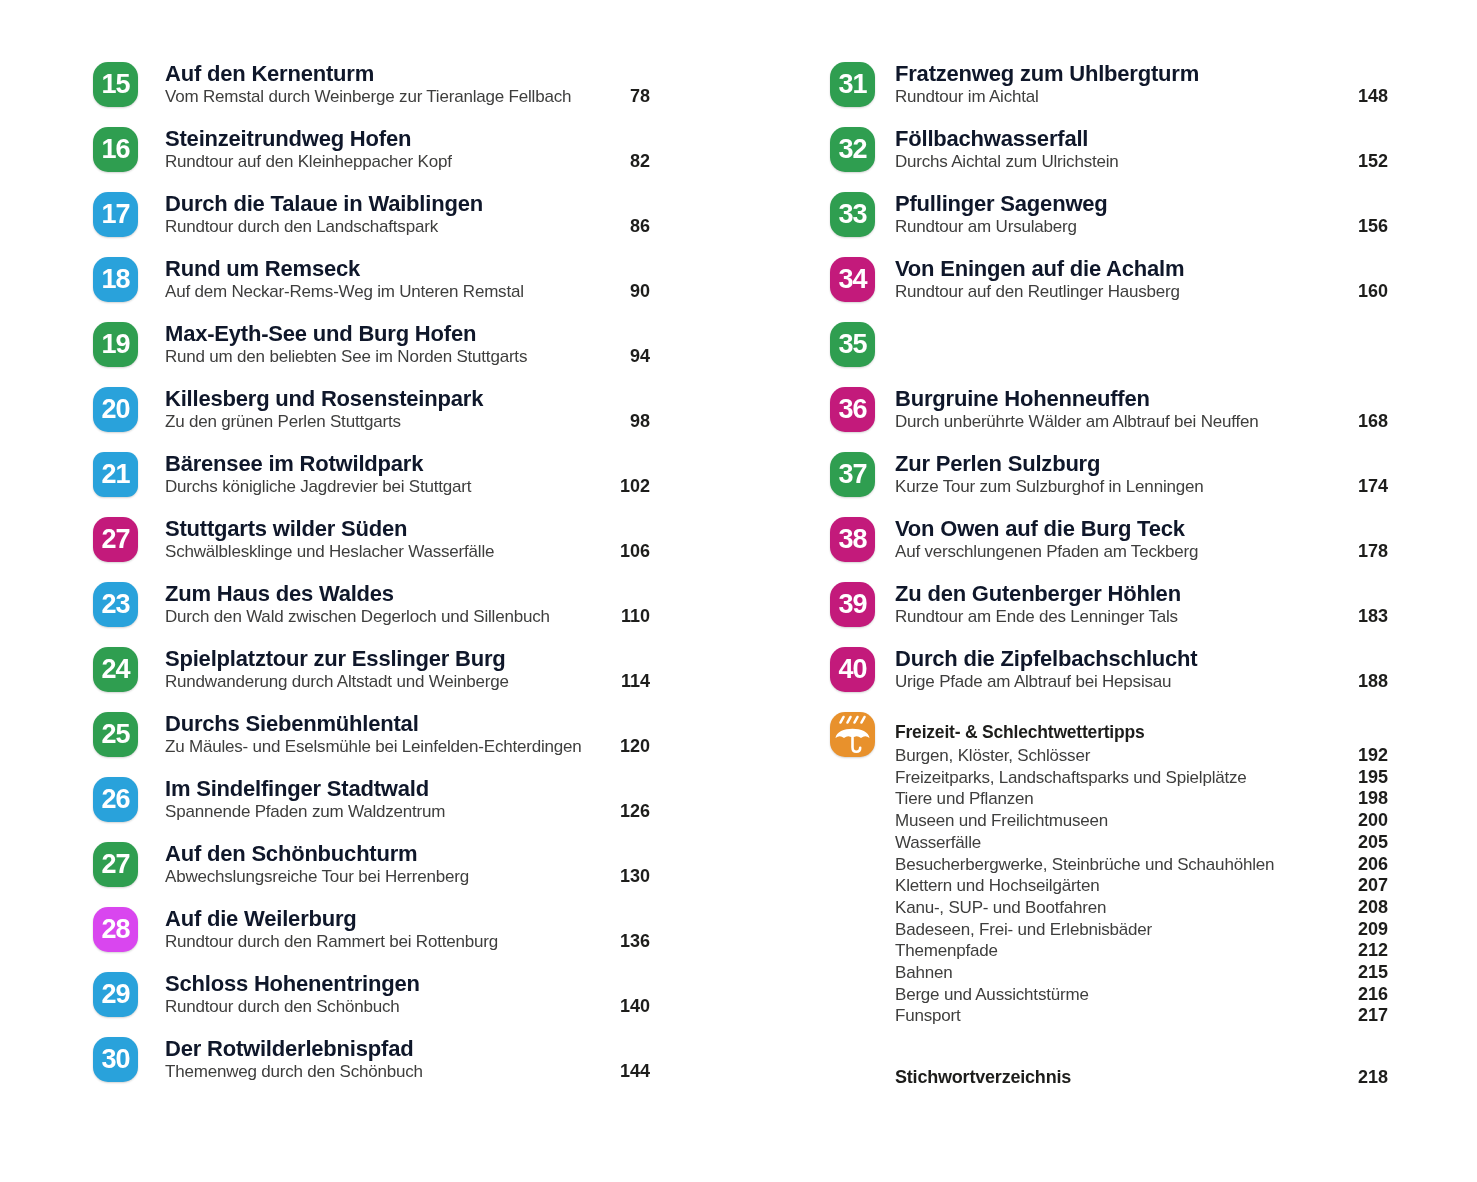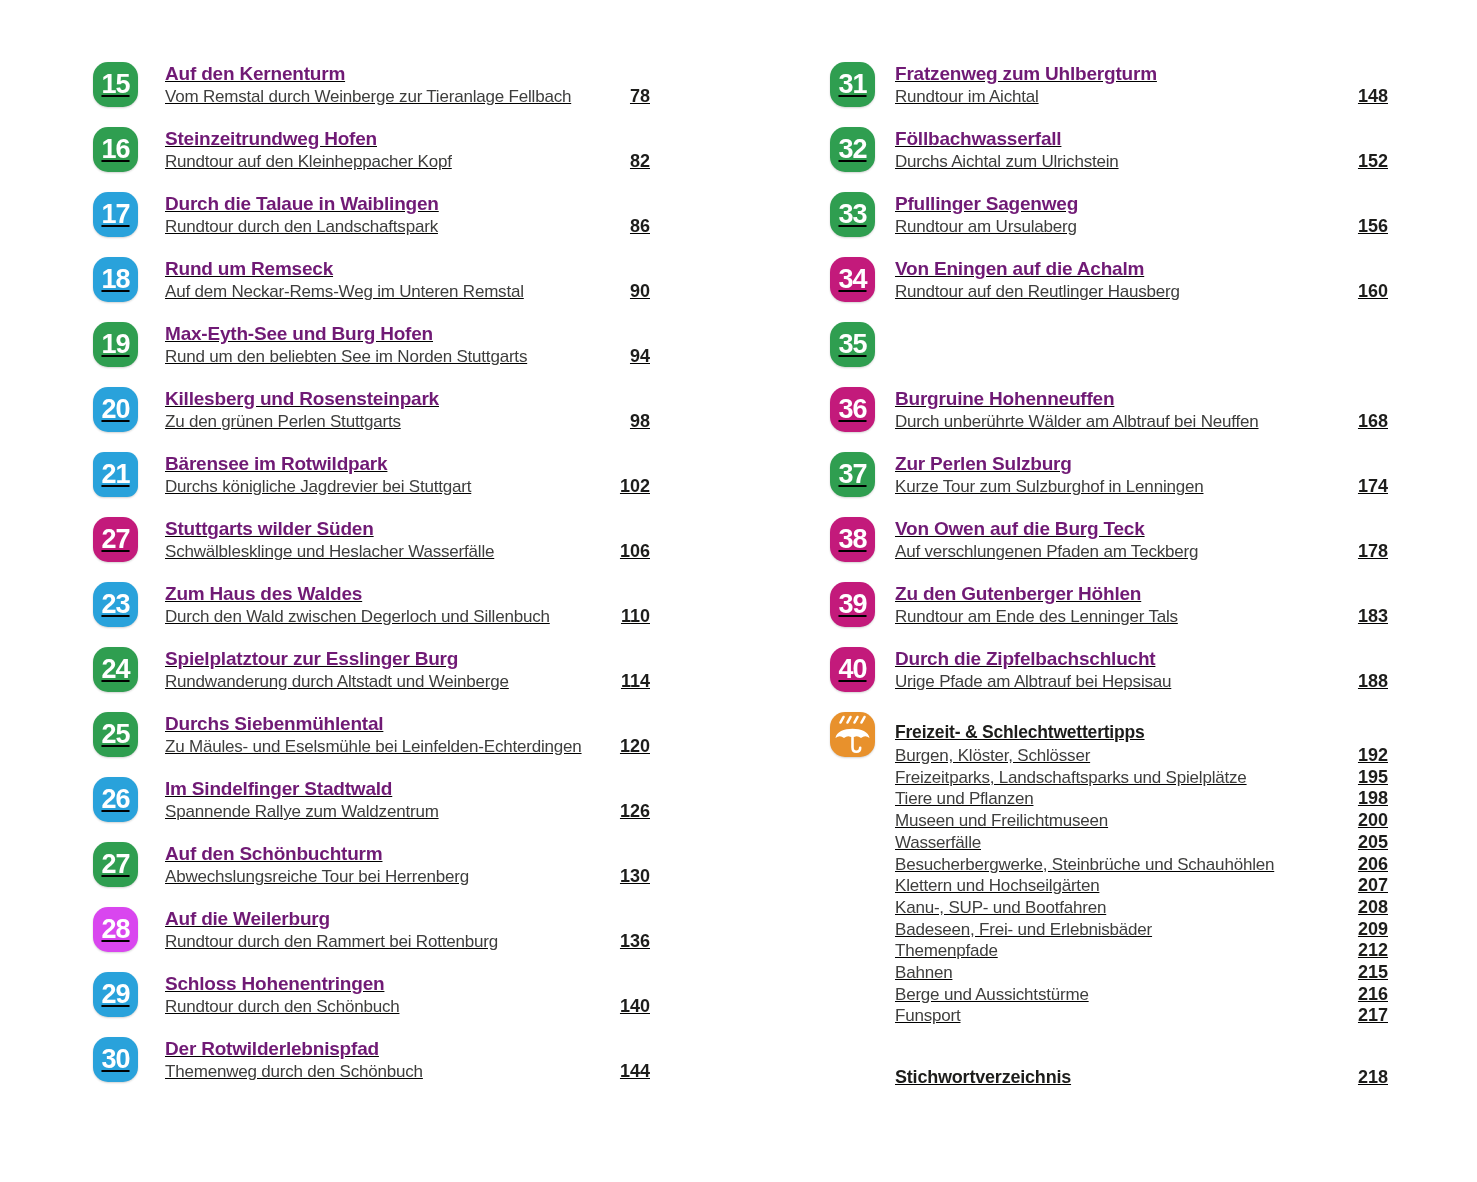--- a/index.html
+++ b/index.html
@@ -3,38 +3,38 @@
 <meta charset="utf-8">
 <style>
   * { margin:0; padding:0; box-sizing:border-box; }
   html,body { background:#ffffff; }
   body {
     width:1477px; height:1182px;
     font-family:"Liberation Sans","DejaVu Sans",sans-serif;
     overflow:hidden;
   }
   .page { position:relative; width:1477px; height:1182px; background:#ffffff; }
-  .columns { display:flex; padding:62px 0 0 93px;text-decoration:underline; }
+  .columns { display:flex; padding:62px 0 0 93px; }
   .col { display:block; }
   .col-left  { width:557px; margin-right:180px; }
   .col-right { width:558px; }
 
   .entry { display:flex; align-items:flex-start; height:48px; margin-bottom:17px; }
   .badge {
     flex:none; width:45px; height:45px; border-radius:15px;
     display:flex; align-items:center; justify-content:center;
     color:#ffffff; font-weight:700; font-size:27px; letter-spacing:-1px;
     box-shadow:0 1px 2px rgba(0,0,0,0.18);
   }
   .entry-body { flex:1; padding-top:1px; }
   .col-left  .entry-body { margin-left:27px; }
   .col-right .entry-body { margin-left:20px; }
   .title {
-    font-weight:700; font-size:19px; line-height:22px;
-    color:#701a75; letter-spacing:-0.2px; white-space:nowrap;
+    font-weight:700; font-size:22px; line-height:22px;
+    color:#0f172a; letter-spacing:-0.2px; white-space:nowrap;
   }
   .subrow { display:flex; justify-content:space-between; align-items:baseline; margin-top:1px; }
   .subtitle {
     font-size:17px; line-height:22px; color:#3e3e3d;
     letter-spacing:-0.2px; white-space:nowrap;
   }
   .pagenum { flex:none; font-weight:700; font-size:18px; color:#1d1d1b; margin-left:8px; }
 
   .tips { display:flex; align-items:flex-start; margin-top:15px; }
   .tips-body { flex:1; margin-left:20px; padding-top:9px; }
@@ -168,21 +168,21 @@
               <span class="subtitle">Zu Mäules- und Eselsmühle bei Leinfelden-Echterdingen</span>
               <span class="pagenum">120</span>
             </div>
           </div>
       </div>
       <div class="entry">
         <div class="badge" style="background-color: rgb(41, 162, 219);">26</div>
         <div class="entry-body">
             <div class="title">Im Sindelfinger Stadtwald</div>
           <div class="subrow">
-              <span class="subtitle">Spannende Rallye zum Waldzentrum</span>
+              <span class="subtitle">Spannende Pfaden zum Waldzentrum</span>
               <span class="pagenum">126</span>
             </div>
           </div>
       </div>
       <div class="entry">
         <div class="badge" style="background-color: rgb(47, 158, 80);">27</div>
         <div class="entry-body">
             <div class="title">Auf den Schönbuchturm</div>
           <div class="subrow">
               <span class="subtitle">Abwechslungsreiche Tour bei Herrenberg</span>

